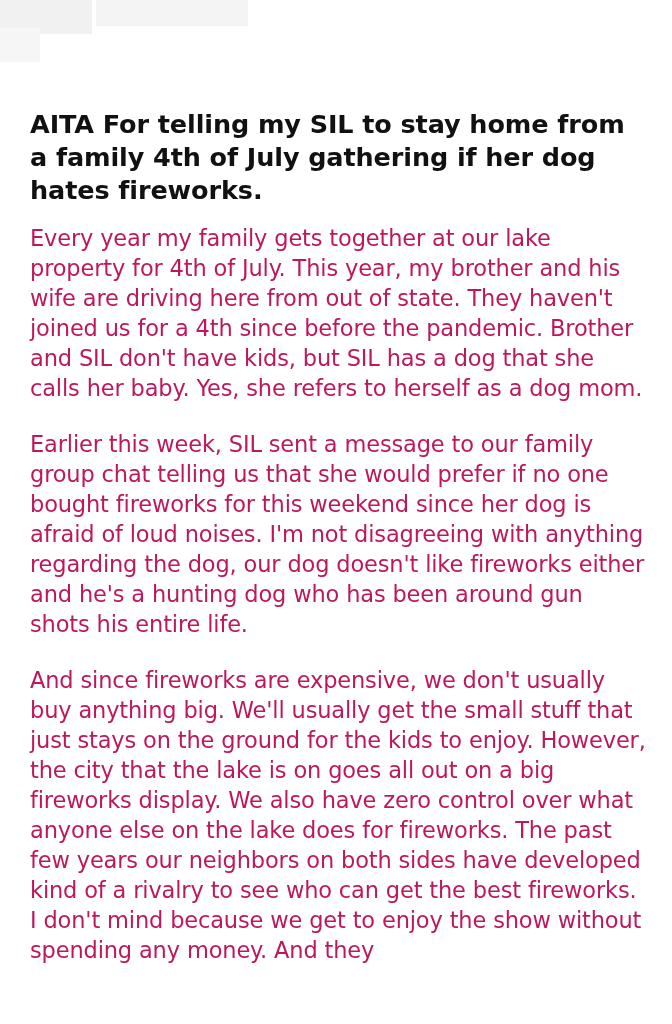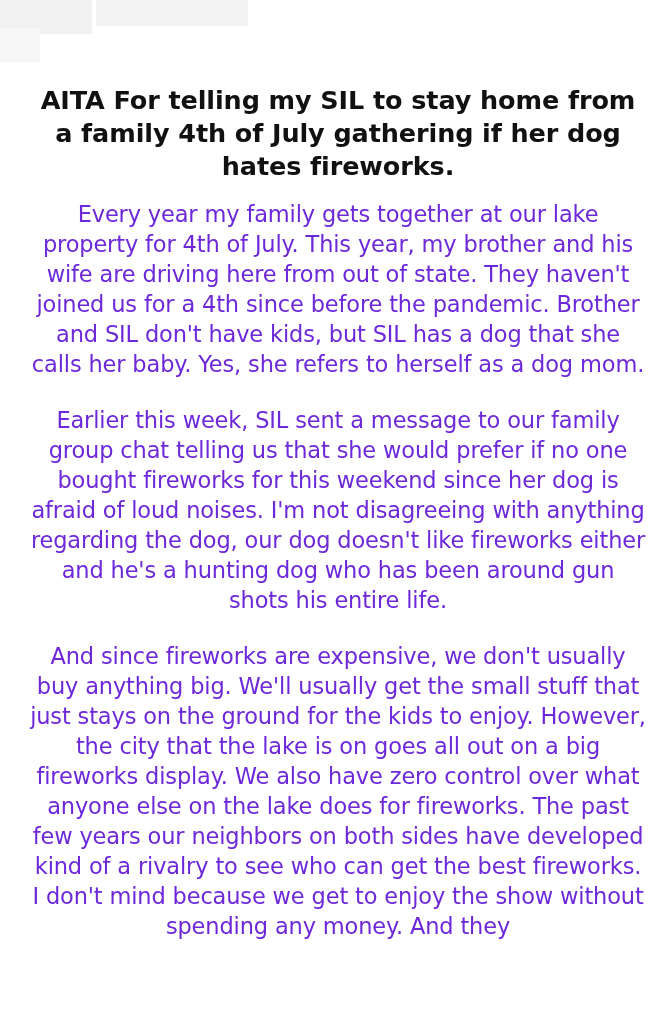--- a/index.html
+++ b/index.html
@@ -48,38 +48,37 @@
   .artifact-c {
     position: absolute;
     top: 28px;
     left: 0px;
     width: 40px;
     height: 34px;
     background: #f6f6f6;
   }
   .content {
     position: absolute;
-    top: 84px;
+    top: 108px;
     left: 30px;
     width: 616px;
-    text-align: center;
   }
   .post-title {
     font-size: 25.5px;
     line-height: 33px;
     font-weight: bold;
     letter-spacing: -0.1px;
     margin: 0 0 16px 0;
     color: #101113;
   }
   .post-body p {
     font-size: 22.5px;
     line-height: 30px;
     margin: 0 0 26px 0;
-    color: #6d28d9;
+    color: #be185d;
     letter-spacing: -0.15px;
   }
   .post-body p:last-child {
     margin-bottom: 12px;
   }
 </style>
 </head>
 <body>
 
 <div class="page">

